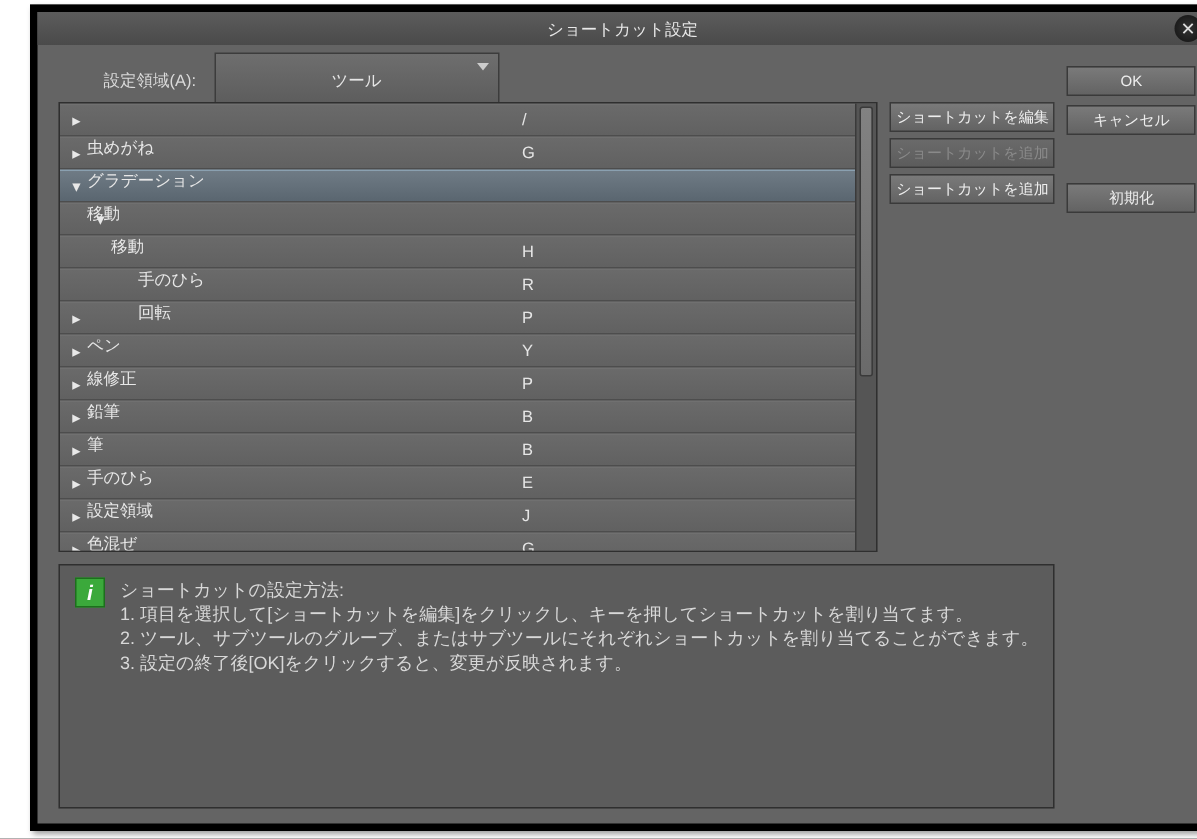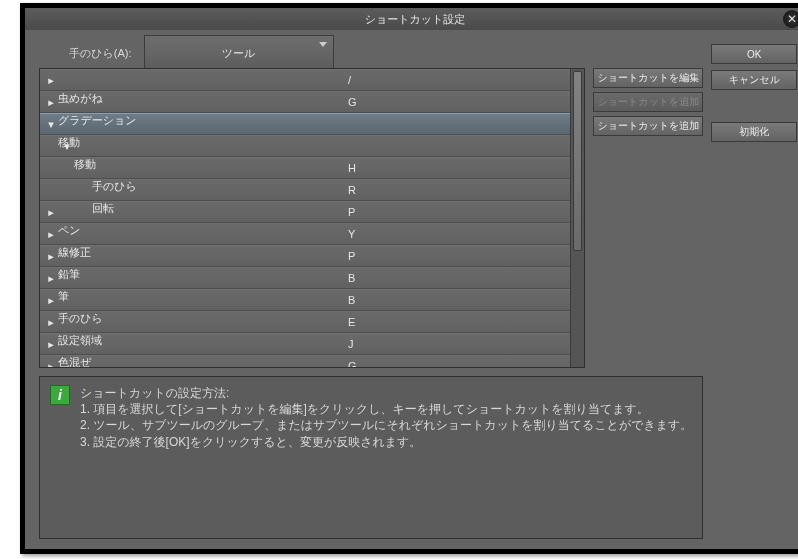--- a/index.html
+++ b/index.html
@@ -125,21 +125,21 @@
 
 <div class="dialog">
   <div class="titlebar">
     <span>ショートカット設定</span>
     <div class="close-x">✕</div>
   </div>
   <div class="body-area">
     <div class="main-col">
 
       <div class="top-row">
-        <label>手のひら(A):</label>
+        <label>設定領域(A):</label>
         <div class="dropdown">
           <span>ツール</span>
           <span class="dd-arrow"></span>
         </div>
       </div>
 
       <div class="content-flex">
         <div class="tree-pane">
           <div class="tree-scroll" id="tree-scroll">
               <div class="tree-row">

